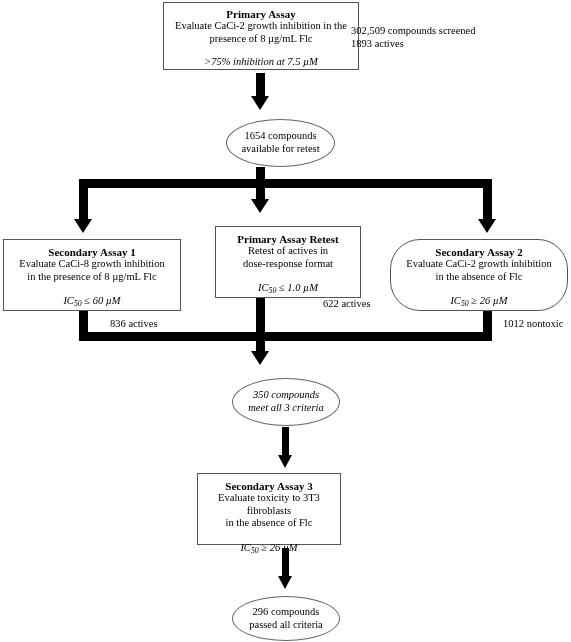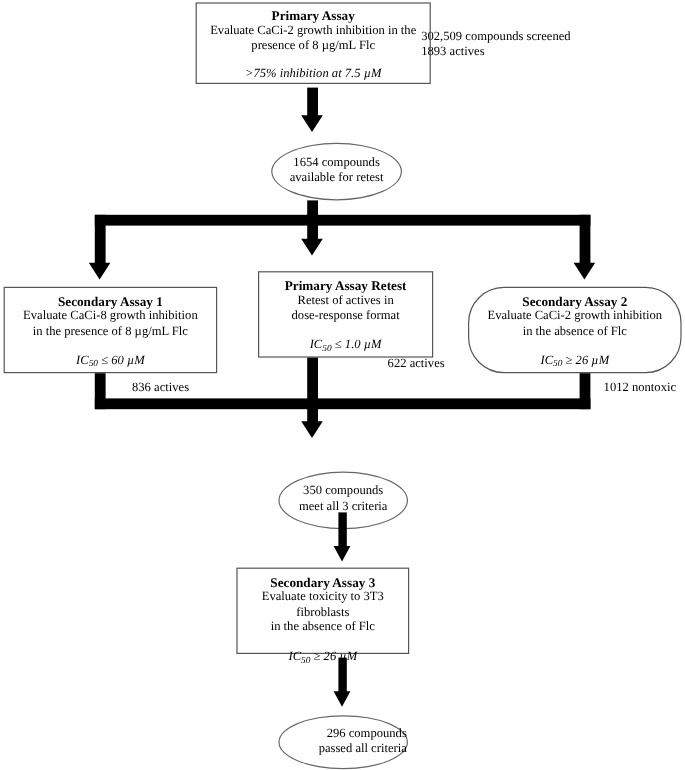--- a/index.html
+++ b/index.html
@@ -170,36 +170,36 @@
   </div>
 
   <div class="note" style="left:323px; top:297px;">
     <span>622 actives</span>
   </div>
 
   <div class="note" style="left:503px; top:317px;">
     <span>1012 nontoxic</span>
   </div>
 
-  <div class="oval" style="left:232px; top:393px; width:108px; height:48px;">
+  <div class="oval" style="left:232px; top:378px; width:108px; height:48px;font-style:italic;">
     <span>350 compounds</span>
     <span>meet all 3 criteria</span>
   </div>
 
   <div class="vline" style="left:282px; top:427px; width:7px; height:30px;"></div>
   <div class="arrowhead thin" style="left:278px; top:455px;"></div>
 
   <div class="box" style="left:197px; top:473px; width:144px; height:72px; padding-top:6px;">
     <span class="title">Secondary Assay 3</span>
     <span class="desc">Evaluate toxicity to 3T3 fibroblasts</span>
     <span class="desc">in the absence of Flc</span>
     <span class="crit" style="margin-top:12px;"><span style="display:inline">IC</span><span class="sub" style="display:inline">50</span><span style="display:inline"> ≥ 26 µM</span></span>
   </div>
 
   <div class="vline" style="left:282px; top:548px; width:7px; height:30px;"></div>
   <div class="arrowhead thin" style="left:278px; top:576px;"></div>
 
-  <div class="oval" style="left:232px; top:596px; width:108px; height:45px;align-items:flex-end;">
+  <div class="oval" style="left:232px; top:596px; width:108px; height:45px;">
     <span>296 compounds</span>
     <span>passed all criteria</span>
   </div>
 
 </div>
 
 </body></html>

